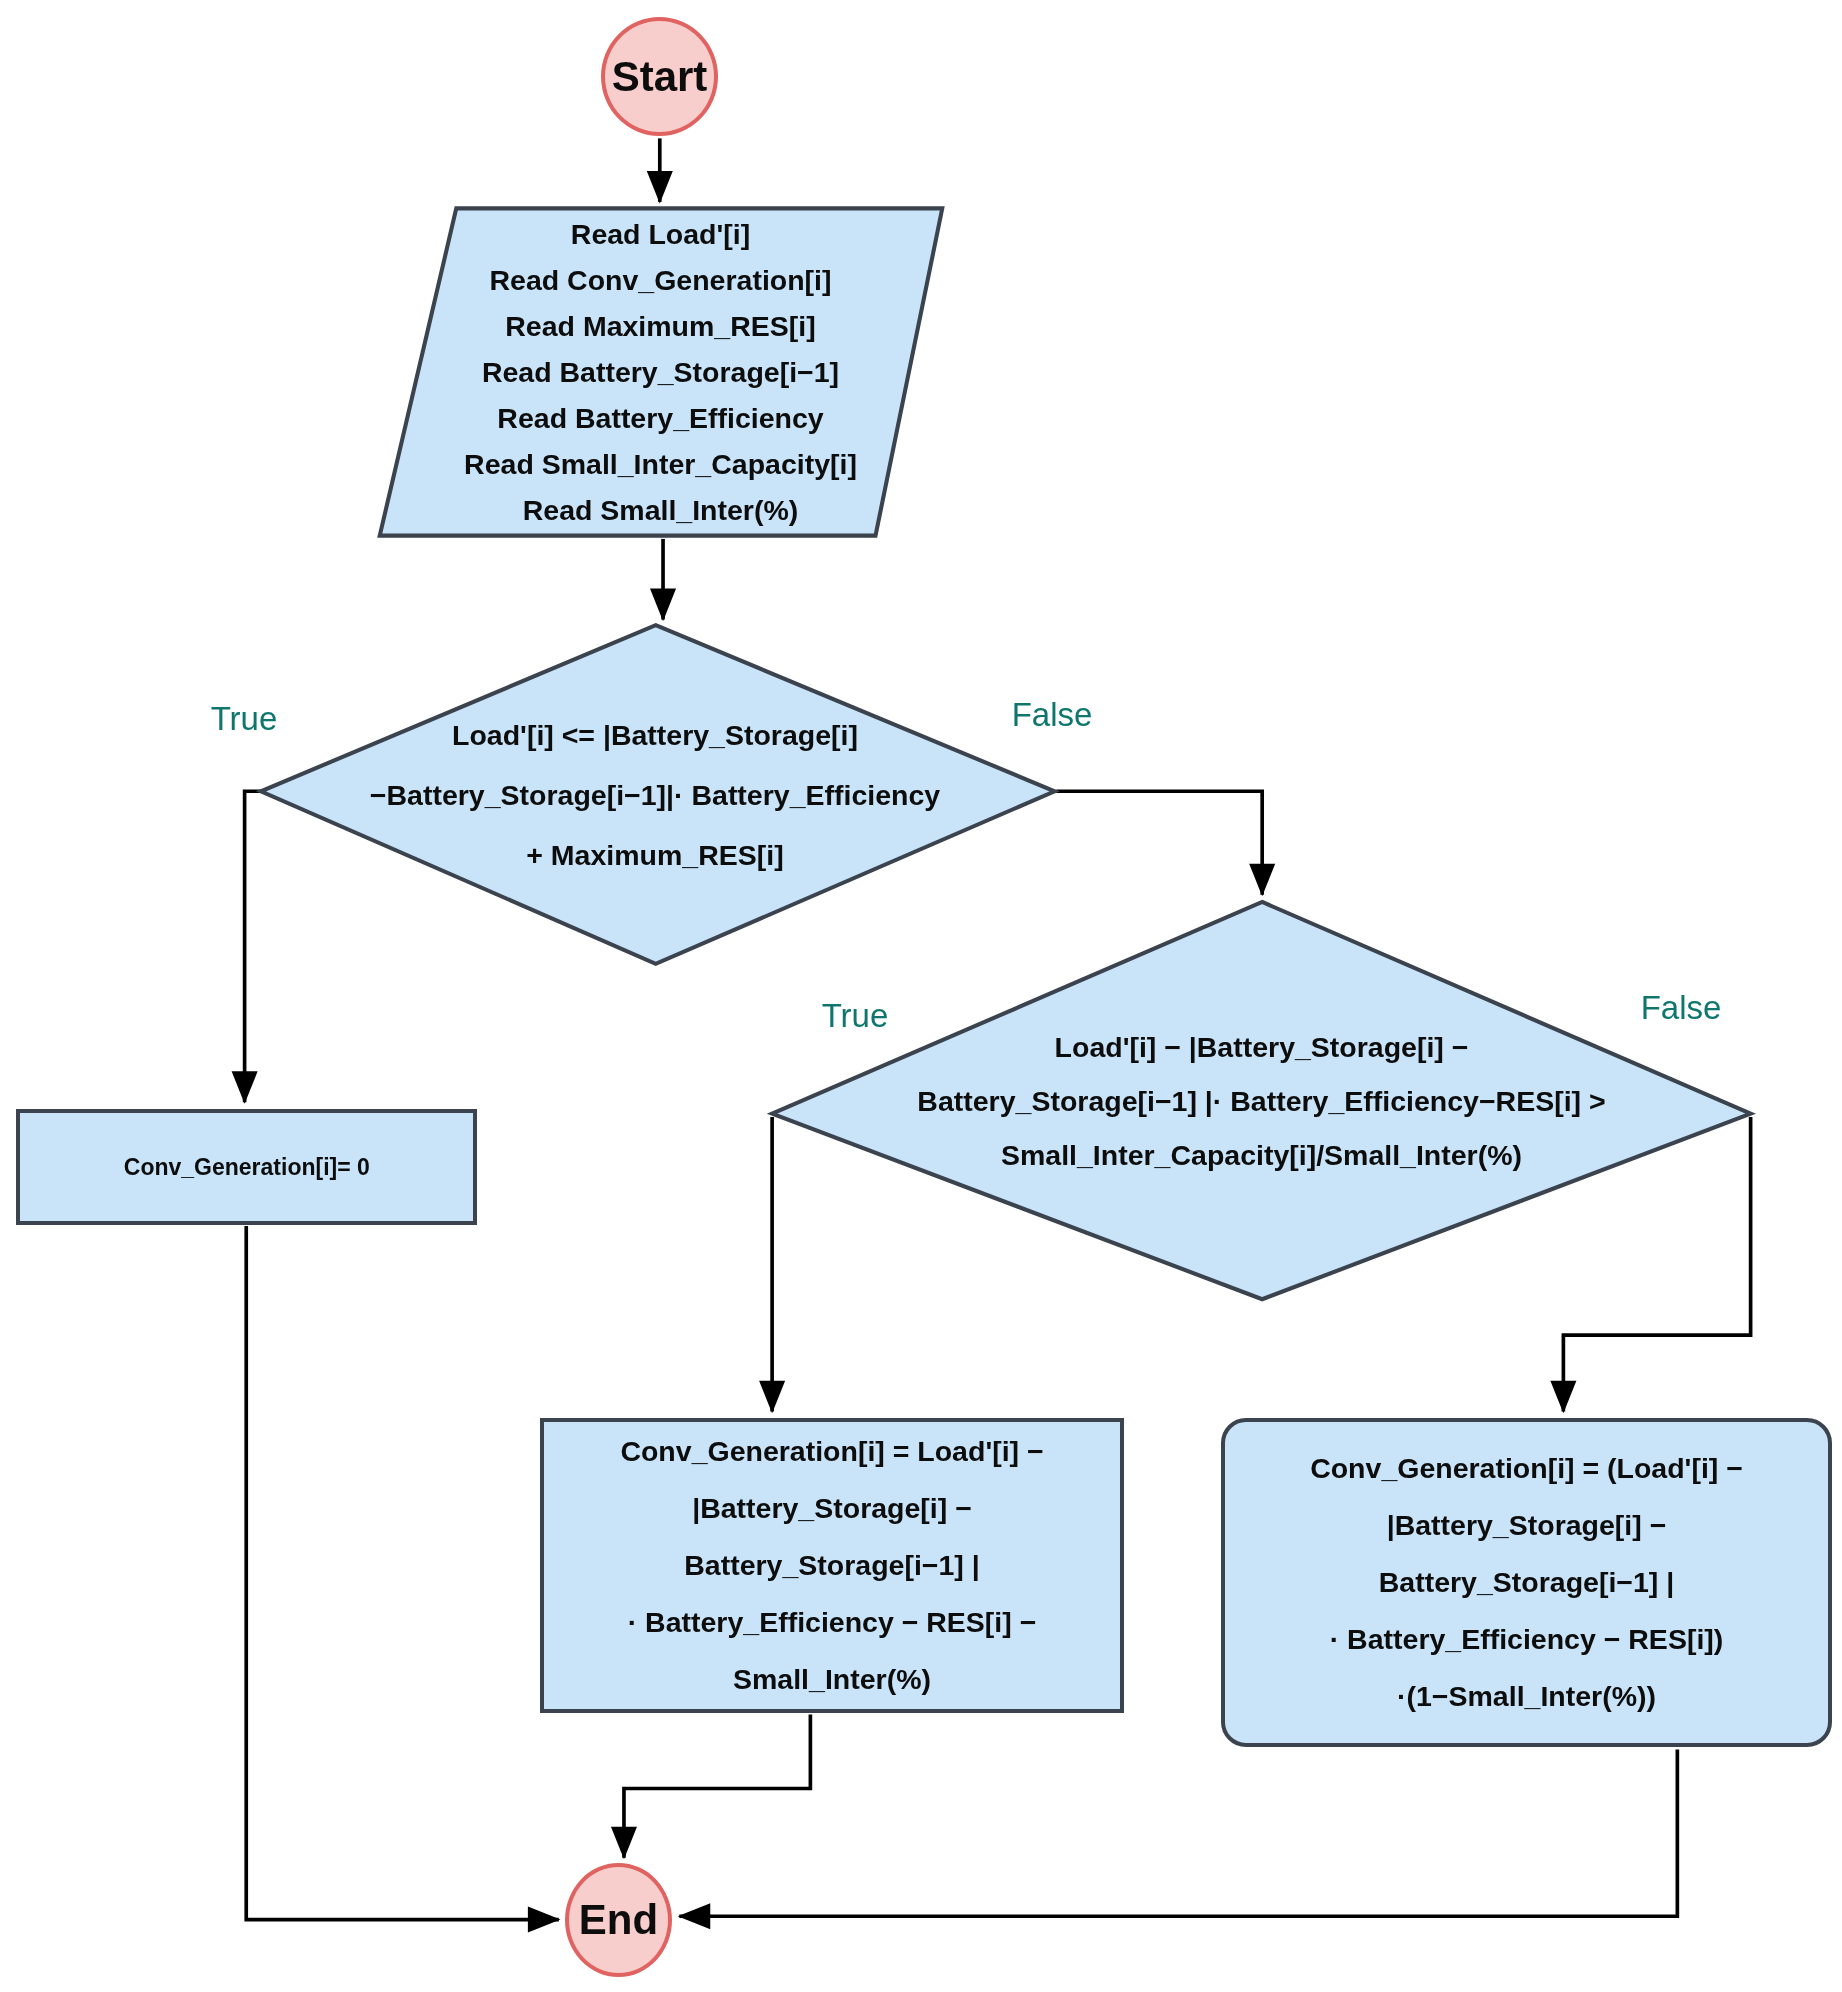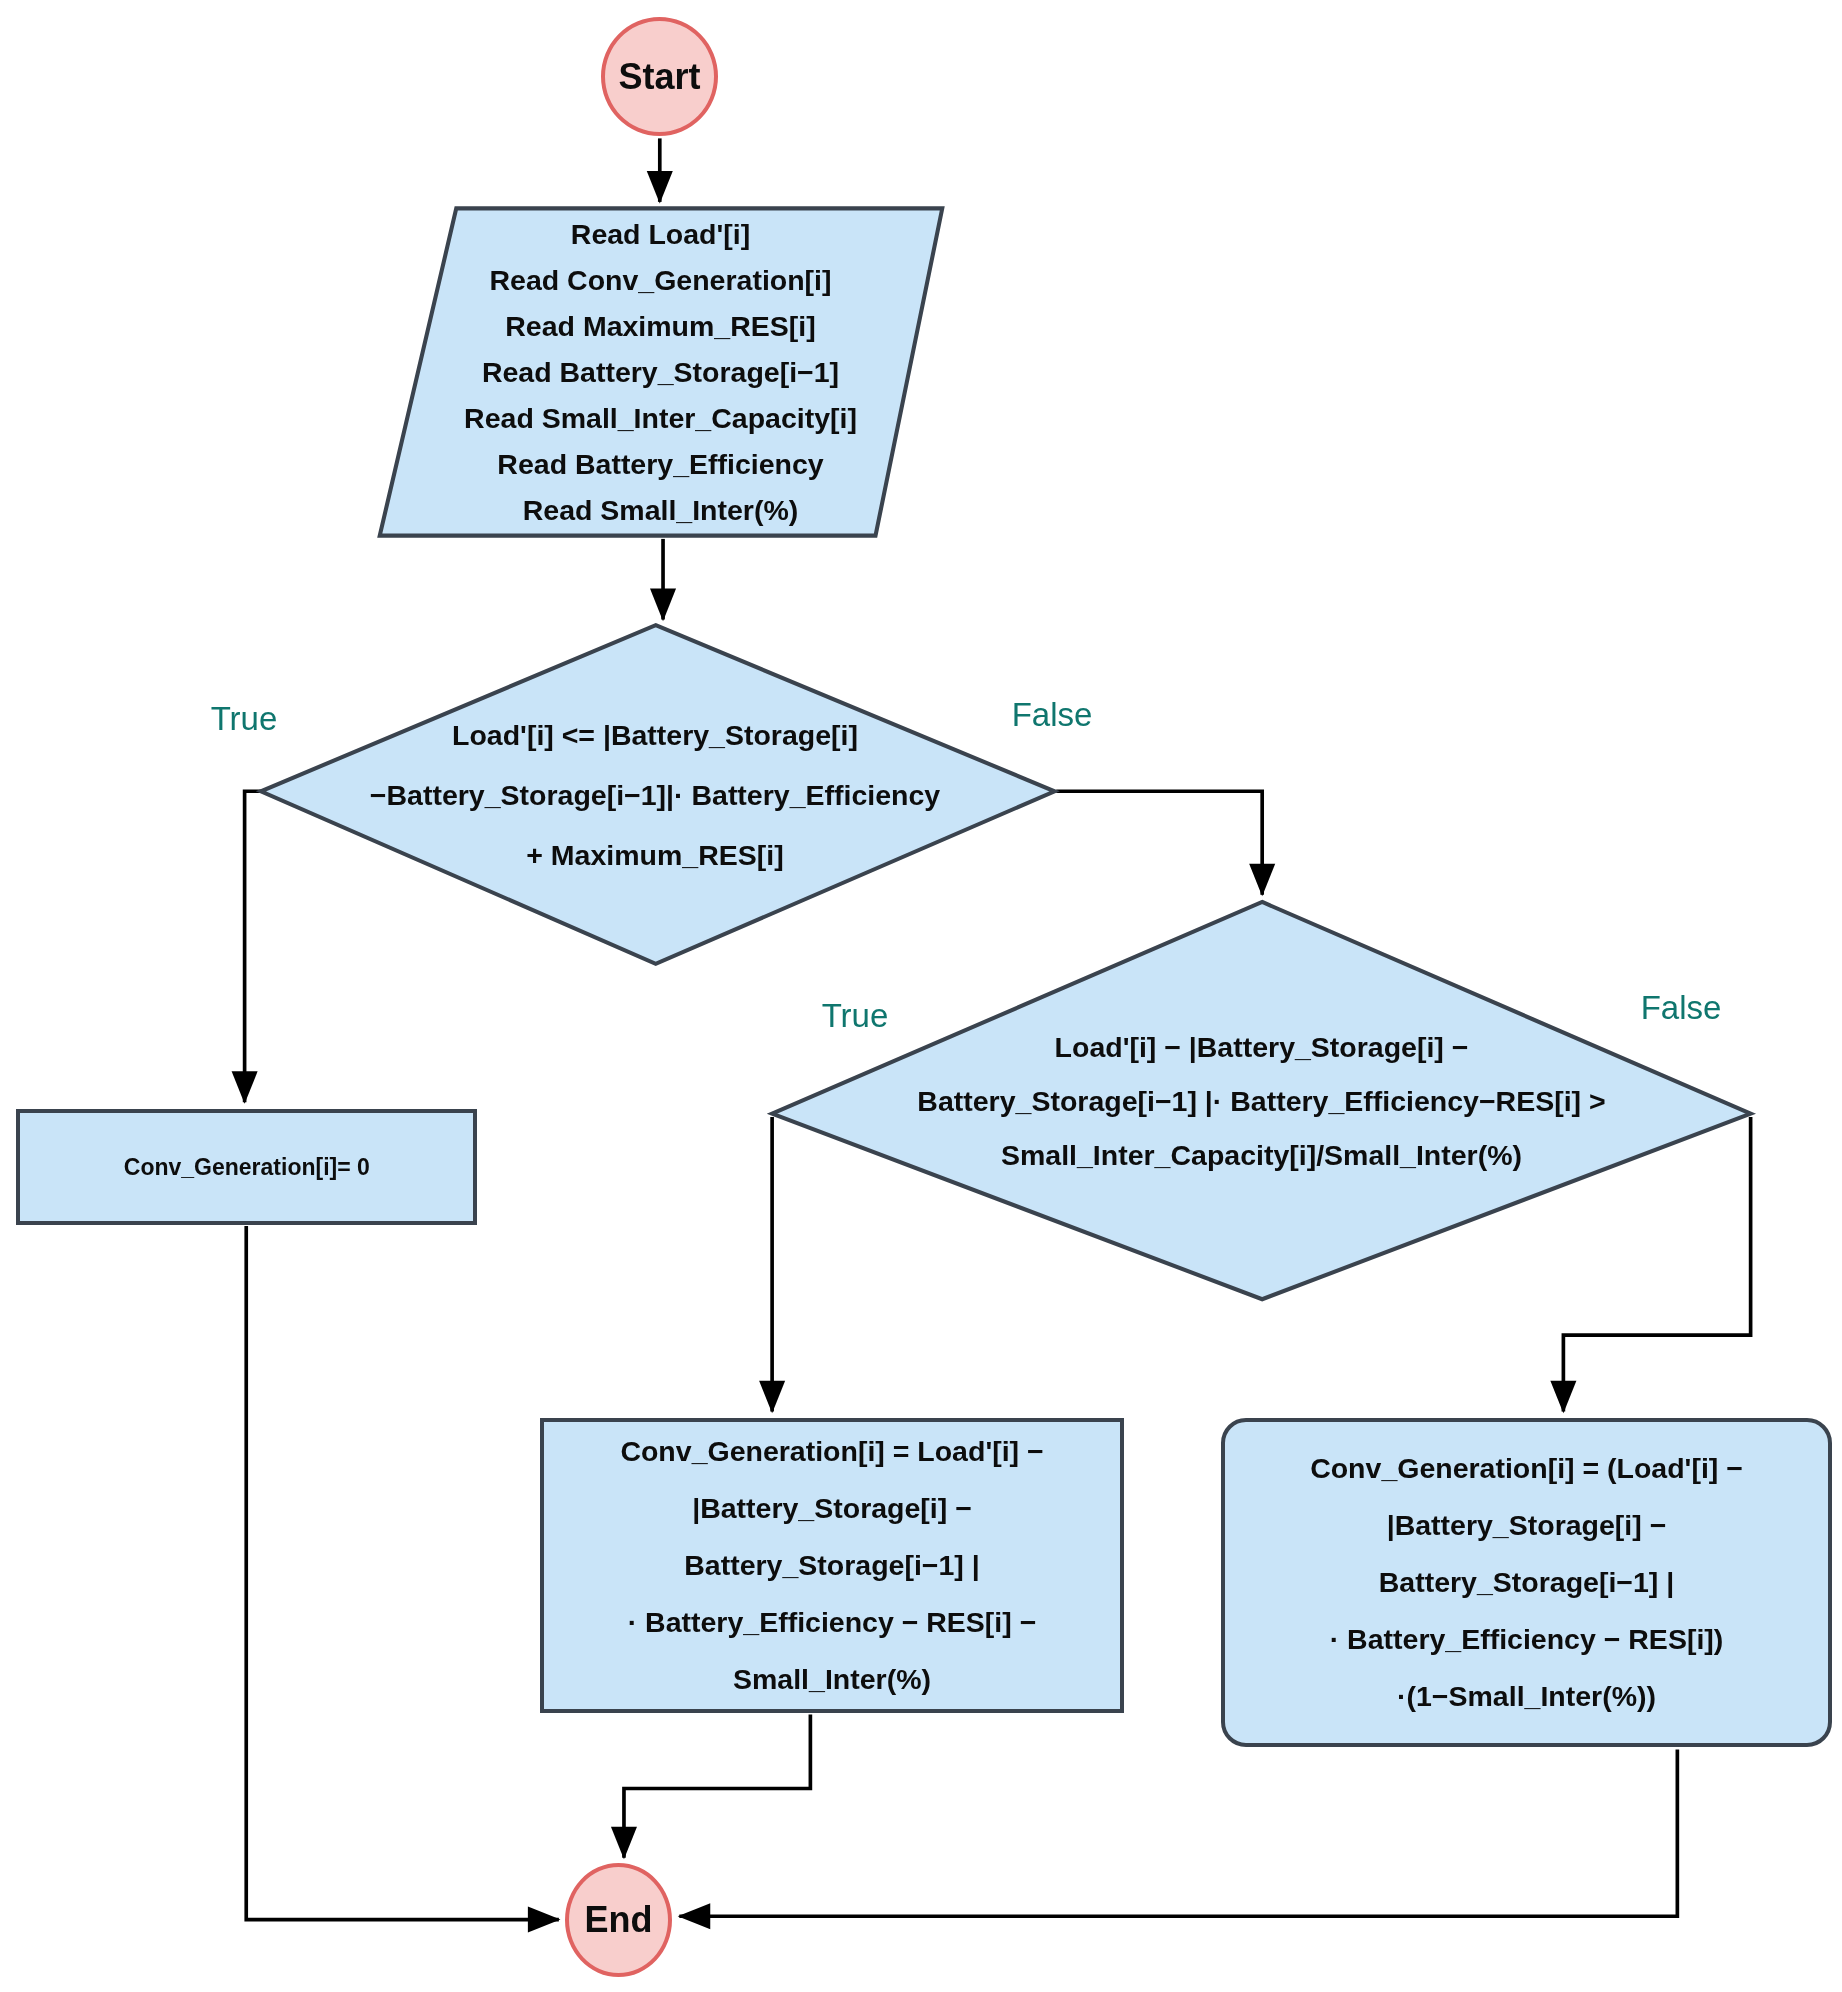--- a/index.html
+++ b/index.html
@@ -53,21 +53,21 @@
   .terminal {
     position: absolute;
     box-sizing: border-box;
     border-radius: 50%;
     background: var(--terminal-fill, #f8cecc);
     border: 4.9px solid var(--terminal-stroke, #e06361);
     display: flex;
     align-items: center;
     justify-content: center;
     font-weight: bold;
-    font-size: 36px;
+    font-size: 42px;
   }
   .process {
     position: absolute;
     box-sizing: border-box;
     background: var(--node-fill, #c9e4f8);
     border: 4.9px solid var(--node-stroke, #3a434e);
     display: flex;
     flex-direction: column;
     align-items: center;
     justify-content: center;
@@ -118,22 +118,22 @@
 
   <div class="terminal" style="left:601px; top:17px; width:117px; height:119px;">
     <span>Start</span>
   </div>
 
   <div class="node-text" style="left:379px; top:208px; width:563px; height:327px; --lh:46px;">
     <div class="ln">Read Load'[i]</div>
     <div class="ln">Read Conv_Generation[i]</div>
     <div class="ln">Read Maximum_RES[i]</div>
     <div class="ln">Read Battery_Storage[i−1]</div>
+    <div class="ln">Read Battery_Efficiency</div>
     <div class="ln">Read Small_Inter_Capacity[i]</div>
-    <div class="ln">Read Battery_Efficiency</div>
     <div class="ln">Read Small_Inter(%)</div>
   </div>
 
   <div class="node-text" style="left:256px; top:625px; width:798px; height:339px; --lh:60px;">
     <div class="ln">Load'[i] &lt;= |Battery_Storage[i]</div>
     <div class="ln">−Battery_Storage[i−1]|· Battery_Efficiency</div>
     <div class="ln">+ Maximum_RES[i]</div>
   </div>
 
   <div class="branch-label" style="left:179px; top:699px; width:130px; height:39px;">True</div>

